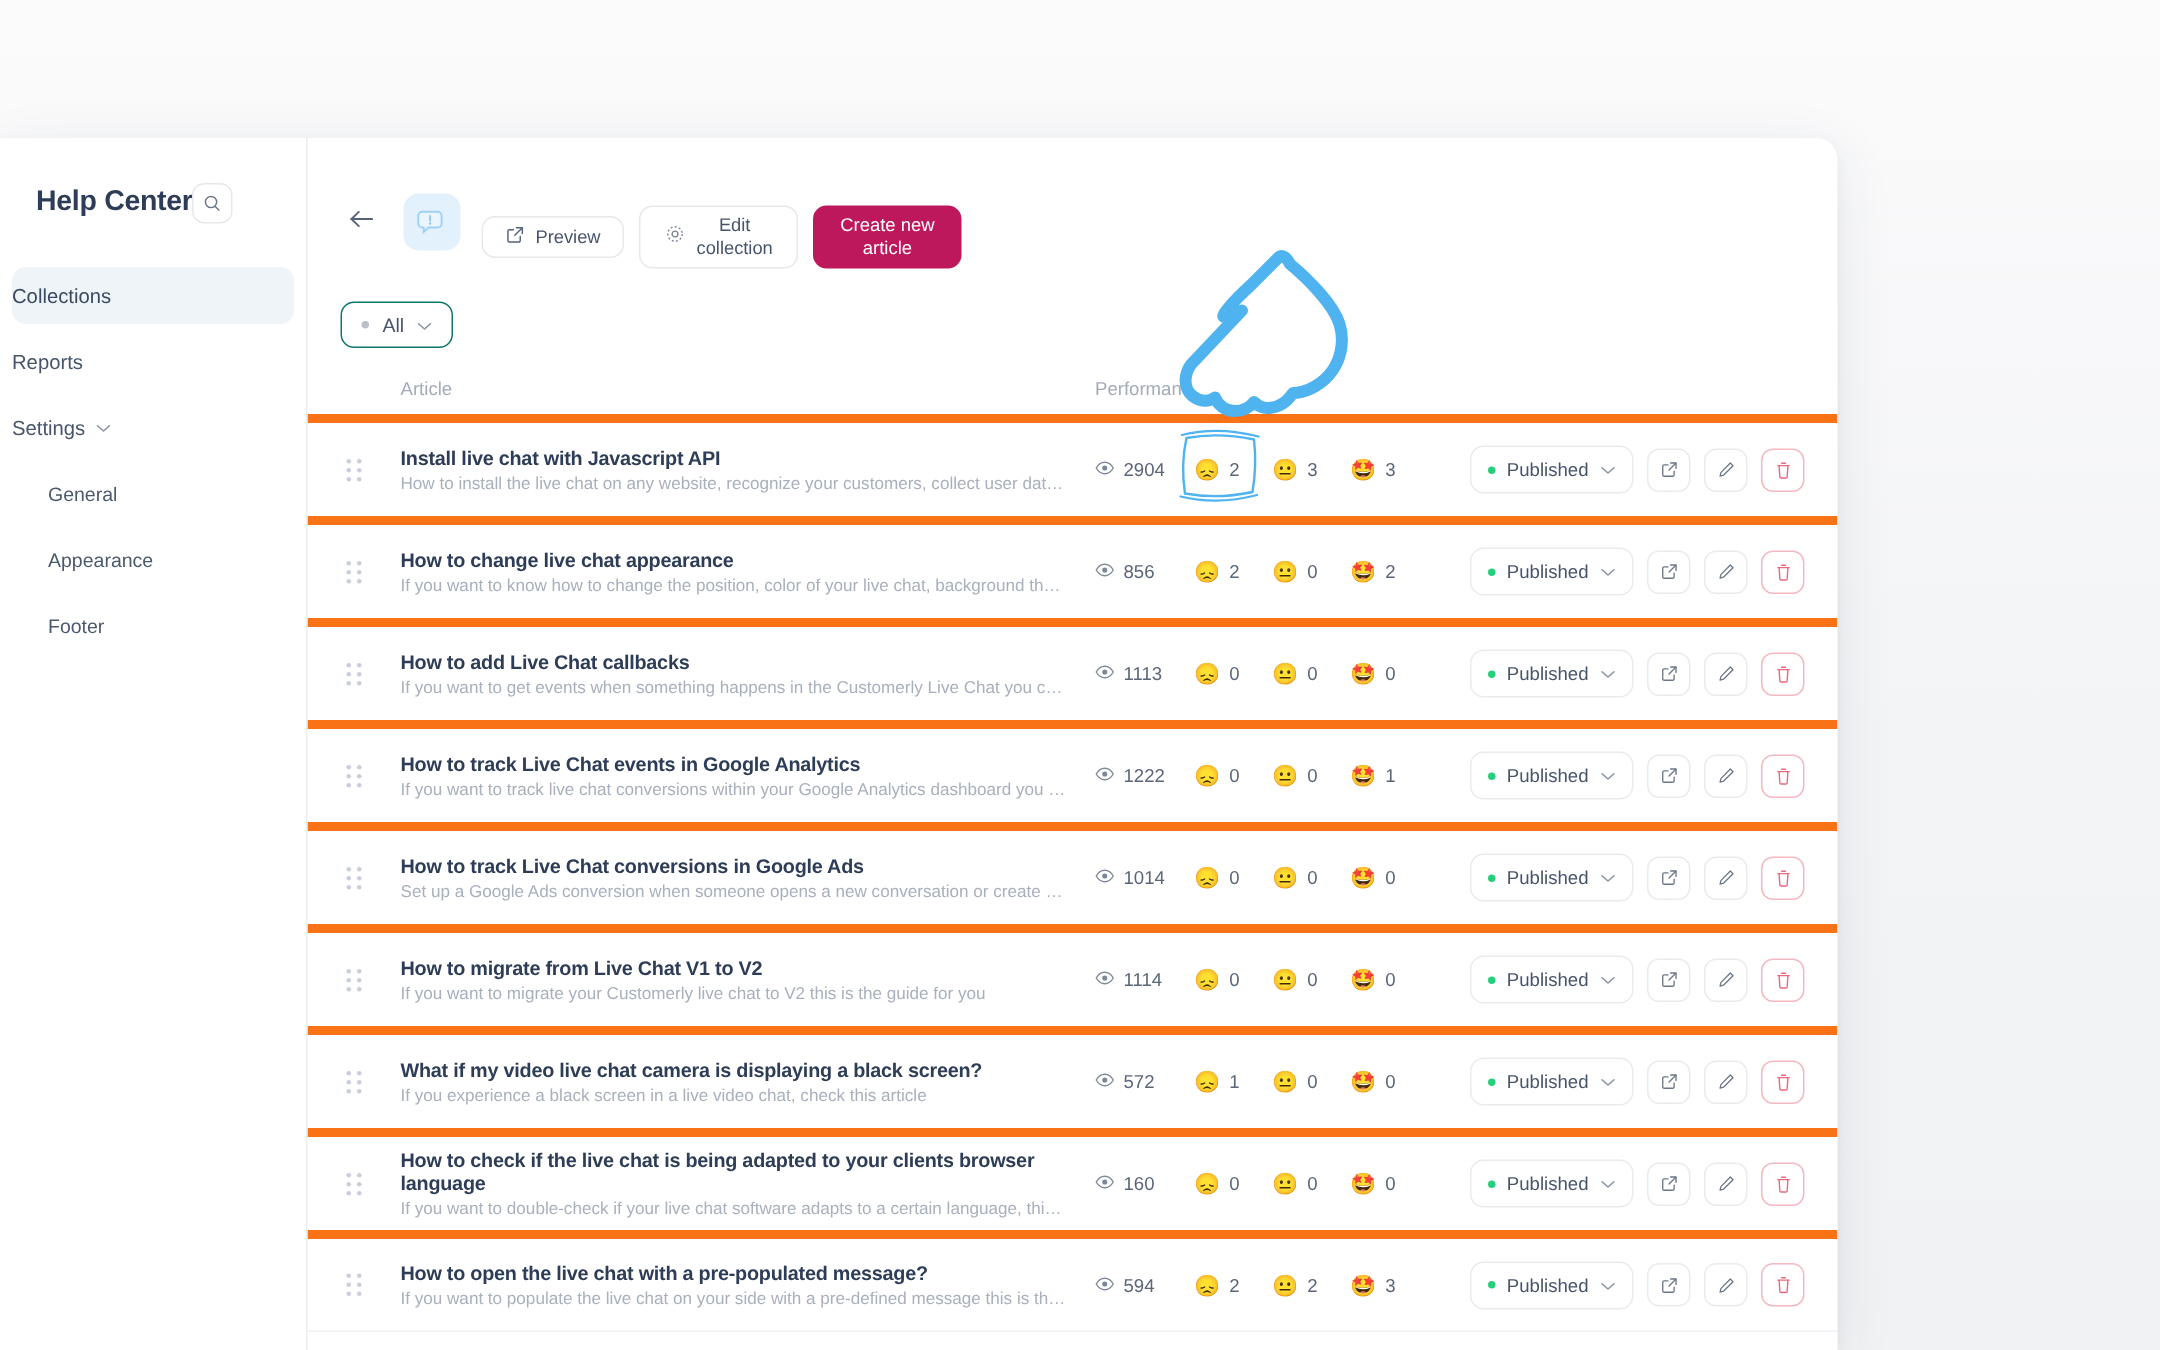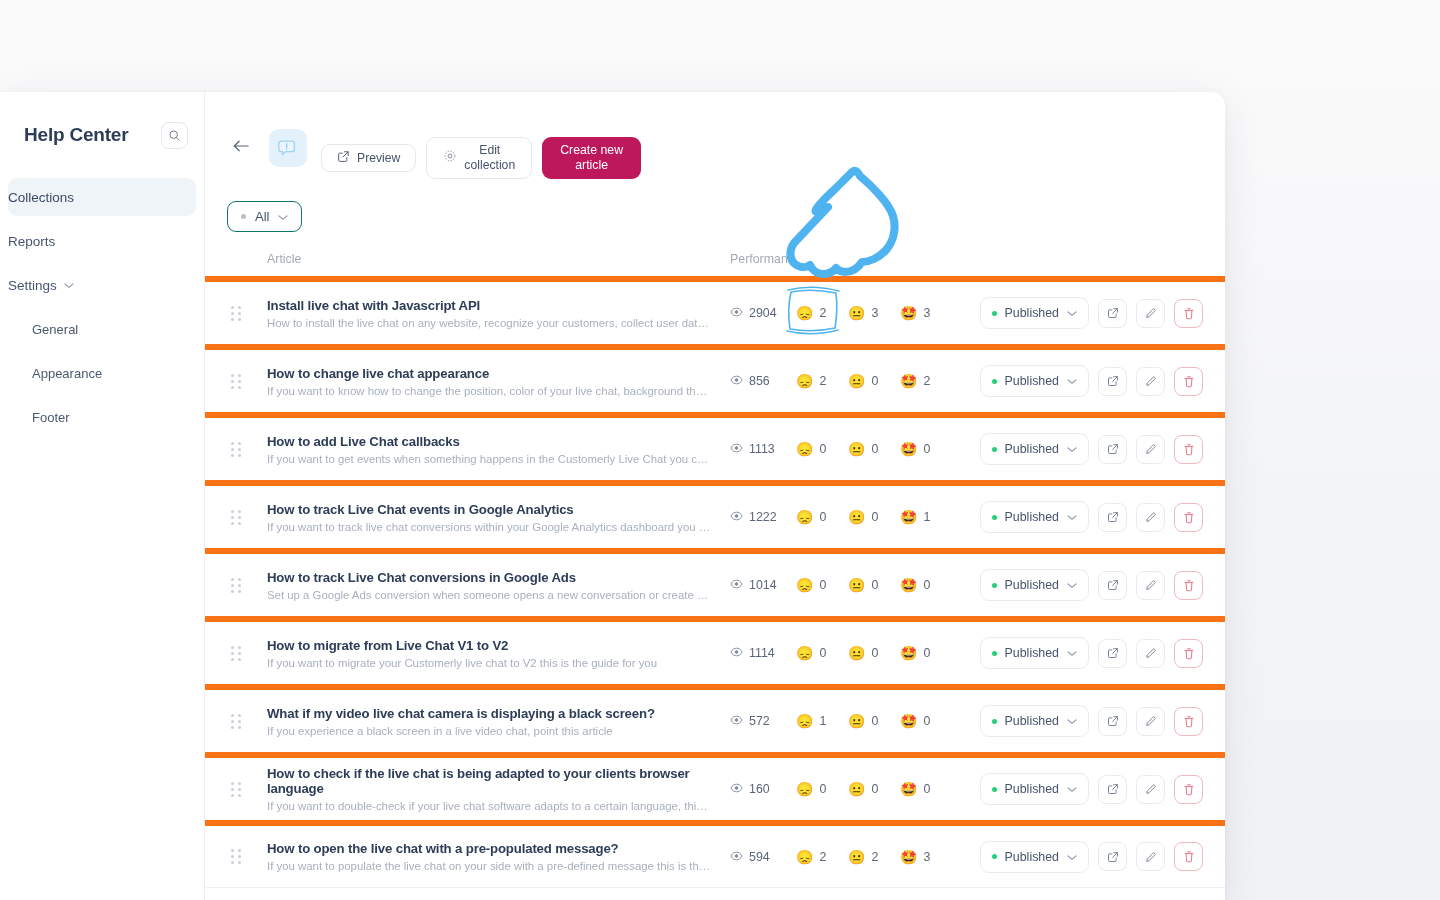--- a/index.html
+++ b/index.html
@@ -29,21 +29,21 @@
 
   
   #sidebar {
     width: 205px; flex: 0 0 205px; height: 100%;
     background: #ffffff;
     border-right: 1px solid #eceef1;
     padding-top: 26px;
     position: relative;
   }
   .sb-head {
-    display: flex; align-items: center; justify-content: space-between;
+    display: flex; align-items: center; 
     padding: 0 16px 0 24px; height: 34px; margin-bottom: 26px;
   }
   .sb-title { font-size: 19px; font-weight: bold; color: #2e3d57; letter-spacing: -.2px; }
   .sb-search {
     width: 27px; height: 27px; border: 1px solid #e6e8ec; border-radius: 8px;
     display: flex; align-items: center; justify-content: center; background: #fff;
   }
   .sb-search svg { display:block; }
   .sb-list { padding: 0 8px; }
   .sb-item {
@@ -651,21 +651,21 @@
                   <i></i>
                   <i></i>
                   <i></i>
                   <i></i>
                   <i></i>
                   <i></i>
                 </span>
               </div>
               <div class="cell-article">
                 <div class="a-title">What if my video live chat camera is displaying a black screen?</div>
-                <div class="a-sub">If you experience a black screen in a live video chat, point this article</div>
+                <div class="a-sub">If you experience a black screen in a live video chat, check this article</div>
               </div>
               <div class="cell-perf">
                 <span class="views">
                   <span><svg width="13" height="10" viewBox="0 0 16 11" fill="none">
                       <path d="M1 5.5C3 2 5.4 0.8 8 0.8S13 2 15 5.5C13 9 10.6 10.2 8 10.2S3 9 1 5.5Z" stroke="#7d879a" stroke-width="1.1" fill="none"></path>
                       <circle cx="8" cy="5.5" r="2.1" fill="#7d879a"></circle>
                     </svg></span>
                   <span>572</span>
                 </span>
                 <span class="emo">

